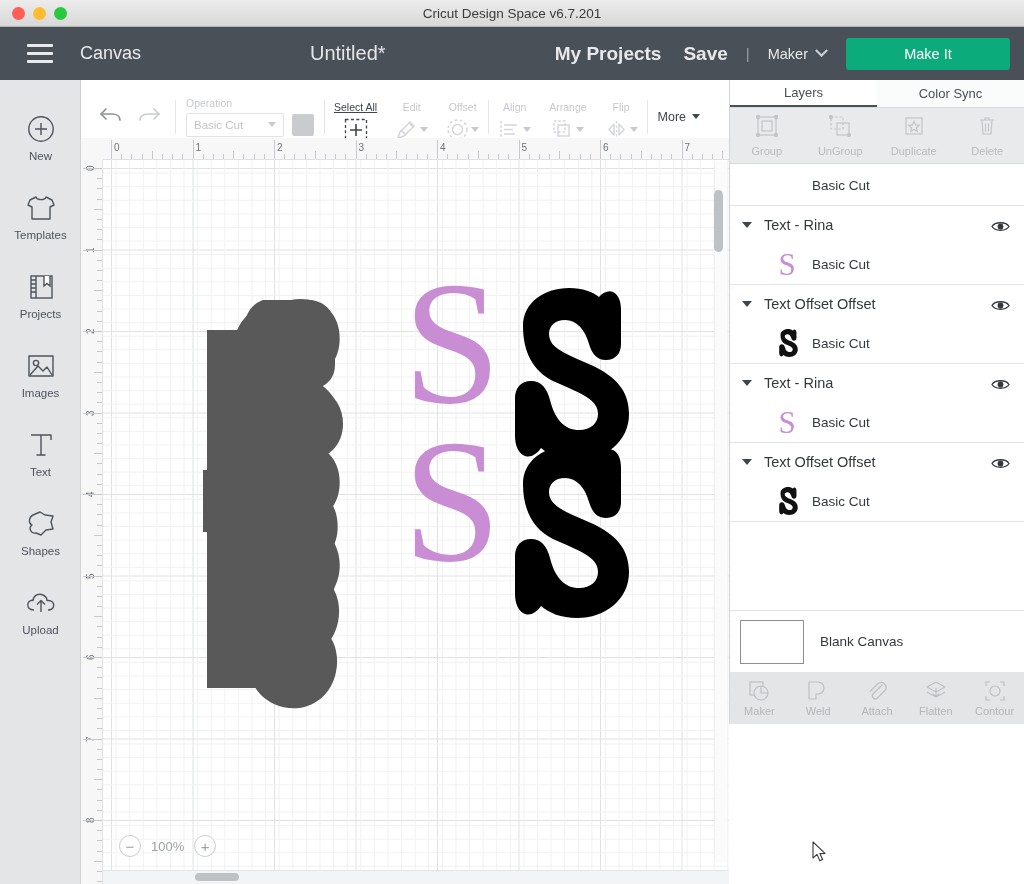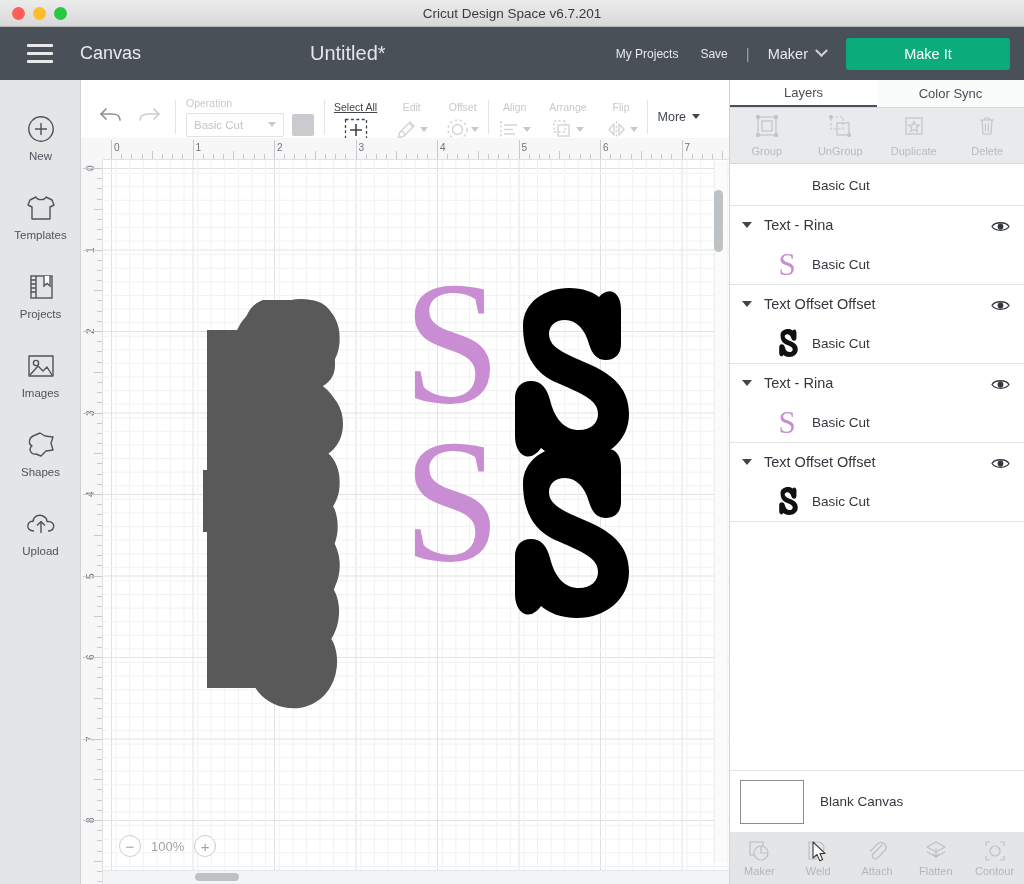--- a/index.html
+++ b/index.html
@@ -41,21 +41,21 @@
   #hamburger span { display: block; height: 3px; background: #e8e9ea; border-radius: 1px; }
   #canvas-label {
     margin-left: 27px; color: #e9eaec; font-size: 18px;
   }
   #doc-title {
     position: absolute; left: 310px; color: #e3e5e7; font-size: 20px;
   }
   #header-right {
     position: absolute; right: 14px; display: flex; align-items: center; gap: 0;
   }
-  .hdr-link { color: #e7e9eb; font-size: 12px; padding: 0 11px; cursor: pointer; white-space: nowrap; }
+  .hdr-link { color: #e7e9eb; font-size: 19px; padding: 0 11px; cursor: pointer; white-space: nowrap; font-weight: bold; }
   .hdr-sep { color: #9aa0a7; font-size: 15px; padding: 0 7px; }
   #machine-sel { display: flex; align-items: center; gap: 9px; padding: 0 14px 0 11px; cursor: pointer; }
   #machine-sel .nm { color: #e7e9eb; font-size: 14.5px; }
   .chev-d {
     width: 9px; height: 9px; border-right: 2px solid #cfd3d7; border-bottom: 2px solid #cfd3d7;
     transform: rotate(45deg) translate(-2px,-2px);
   }
   #make-it {
     width: 164px; height: 32px; background: #0cab7c; border: none; border-radius: 3px;
     color: #ffffff; font-size: 14.5px; font-family: inherit; cursor: pointer;
@@ -165,21 +165,21 @@
   .zbtn {
     width: 22px; height: 22px; border-radius: 50%; border: 1px solid #cbced1;
     background: rgba(255,255,255,0.72); color: #9ea2a7; font-size: 15px;
     display: flex; align-items: center; justify-content: center; cursor: pointer;
     line-height: 1;
   }
   #zoom-val { font-size: 13px; color: #9ea2a7; }
 
   
   #panel {
-    position: absolute; left: 729px; top: 80px; width: 295px; height: 804px;
+    position: absolute; left: 729px; top: 80px; width: 295px; height: 644px;
     background: #ffffff; border-left: 1px solid #d2d4d7;
   }
   #panel-tabs { display: flex; height: 28px; border-bottom: 1px solid #d7d9dc; }
   .ptab {
     flex: 1; display: flex; align-items: center; justify-content: center;
     font-size: 13px; color: #4a5058; cursor: pointer; background: #fafbfb;
   }
   .ptab.sel { background: #ffffff; border-bottom: 2px solid #4a5058; font-weight: normal; }
   #panel-actions {
     display: flex; height: 56px; background: #e9eaec; border-bottom: 1px solid #d7d9dc;
@@ -303,20 +303,28 @@
     <span class="rail-ico">
       <svg width="30" height="26" viewBox="0 0 30 26" fill="none" stroke="#4d545c" stroke-width="1.4" stroke-linejoin="round">
         <rect x="3" y="3" width="24" height="20"></rect>
         <circle cx="10" cy="10" r="2.6"></circle>
         <path d="M4 22 L12 13 L17 18 L21 14 L26 22"></path>
       </svg>
     </span>
     <span class="lbl">Images</span>
   </div>
 
+  <div class="rail-item">
+    <span class="rail-ico">
+      <svg width="28" height="28" viewBox="0 0 28 28" fill="none" stroke="#4d545c" stroke-width="1.4" stroke-linejoin="round">
+        <path d="M4 4h20v5M14 4v20M9.5 24h9"></path>
+      </svg>
+    </span>
+    <span class="lbl">Text</span>
+  </div>
 
   <div class="rail-item">
     <span class="rail-ico">
       <svg width="30" height="28" viewBox="0 0 30 28" fill="none" stroke="#4d545c" stroke-width="1.4" stroke-linejoin="round">
         <path d="M7 5 C3 7 2 13 6 15 C2 18 5 24 10 23 L15 25 L20 20 L27 19 L25 12 L27 6 L19 5 L14 2 Z"></path>
       </svg>
     </span>
     <span class="lbl">Shapes</span>
   </div>
 

